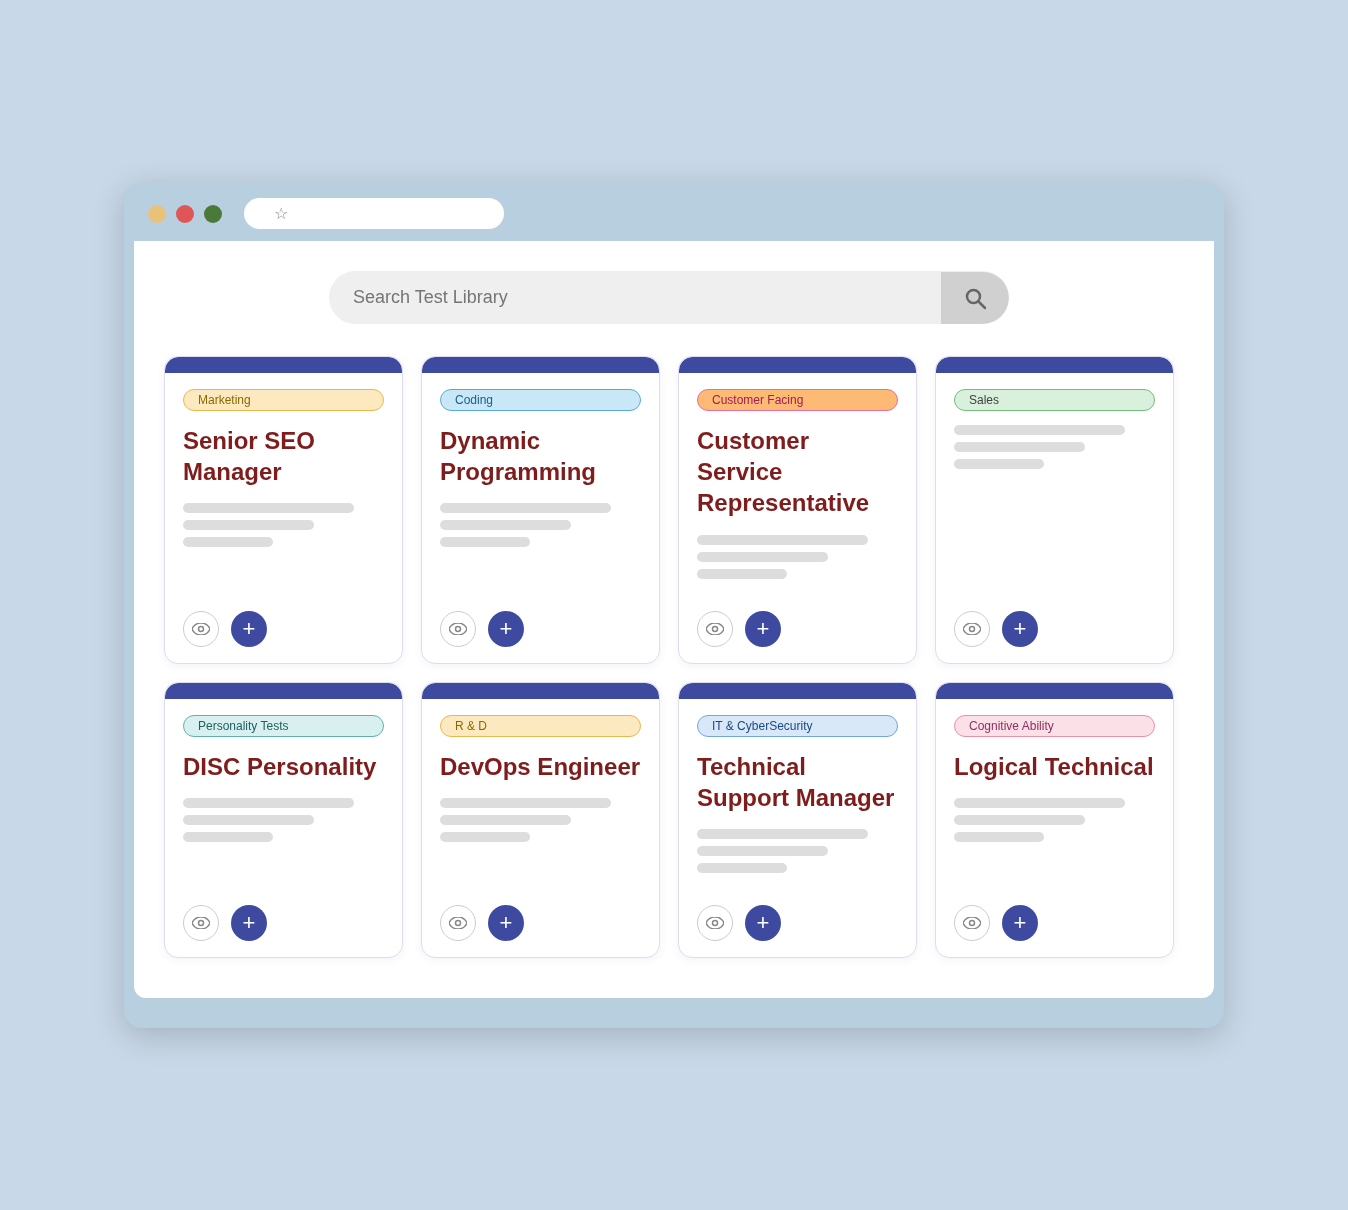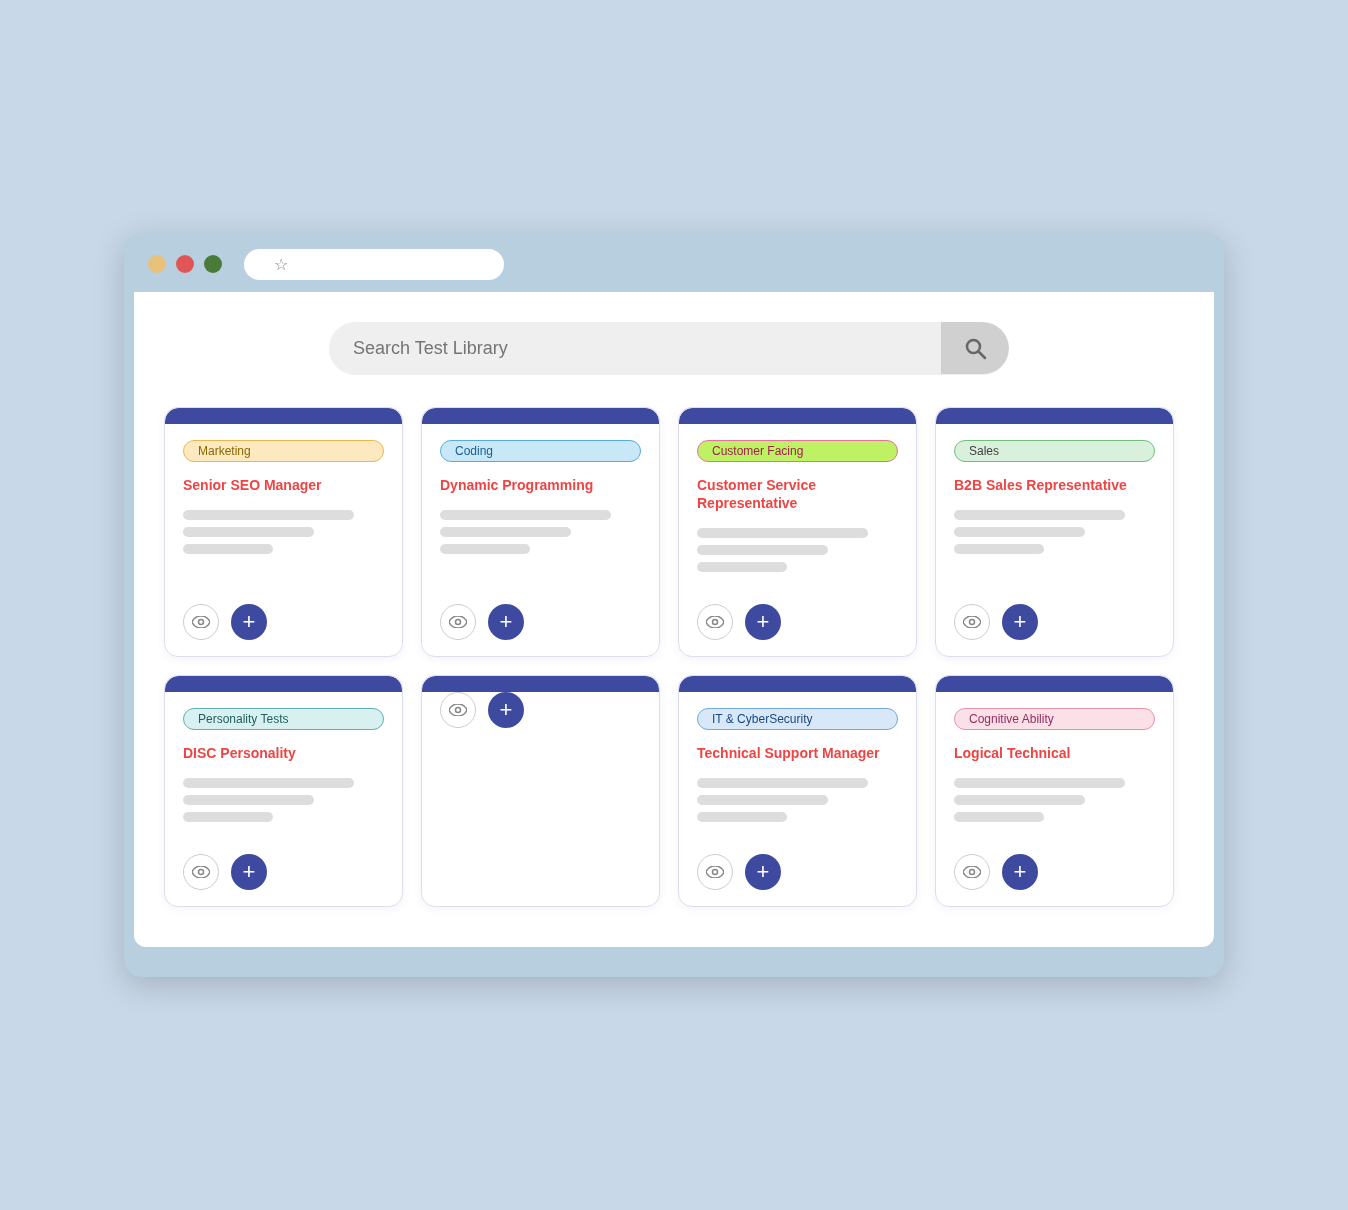--- a/index.html
+++ b/index.html
@@ -131,31 +131,31 @@
       border-radius: 20px;
       padding: 3px 14px;
       font-size: 12px;
       font-weight: 500;
       margin-bottom: 14px;
       border: 1.5px solid;
     }
 
     .tag-marketing { background: #fde9c0; border-color: #e8b84b; color: #8a6a00; }
     .tag-coding { background: #c8e8f8; border-color: #5aaad8; color: #1a6090; }
-    .tag-customer { background: #bef264; border-color: #e87098; color: #a02050; }
+    .tag-customer { background: #fdba74; border-color: #e87098; color: #a02050; }
     .tag-sales { background: #d8f0dc; border-color: #70c07a; color: #404040; }
     .tag-personality { background: #d8f0f0; border-color: #60b0b0; color: #206060; }
     .tag-rd { background: #fde9c0; border-color: #e8b84b; color: #8a6a00; }
     .tag-it { background: #d8e8f8; border-color: #70a8d8; color: #1a4880; }
     .tag-cognitive { background: #fce0e8; border-color: #e890a8; color: #903060; }
 
     .card-title {
-      font-size: 14px;
+      font-size: 24px;
       font-weight: 700;
-      color: #ef4444;
+      color: #7f1d1d;
       line-height: 1.3;
       margin-bottom: 16px;
     }
 
     .card-lines {
       display: flex;
       flex-direction: column;
       gap: 7px;
       margin-bottom: 18px;
       flex: 1;
@@ -299,21 +299,20 @@
       </button>
       <button class="add-button" title="Add">
         <span>+</span>
       </button>
     </div>
   </div>
         <div class="card">
     <div class="card-header"></div>
     <div class="card-body">
       <span class="card-tag tag-sales">Sales</span>
-      <div class="card-title">B2B Sales Representative</div>
       <div class="card-lines">
         <div class="card-line long"></div>
               <div class="card-line medium"></div>
               <div class="card-line short"></div>
       </div>
     </div>
     <div class="card-footer">
       <button class="eye-button" title="Preview">
         <svg width="18" height="12" viewBox="0 0 18 12" fill="none">
           <path d="M9 0C5 0 1.5 2.5 0 6c1.5 3.5 5 6 9 6s7.5-2.5 9-6C16.5 2.5 13 0 9 0z" stroke="#888" stroke-width="1.5" fill="none"></path>
@@ -343,20 +342,29 @@
           <circle cx="9" cy="6" r="2.5" stroke="#888" stroke-width="1.5" fill="none"></circle>
         </svg>
       </button>
       <button class="add-button" title="Add">
         <span>+</span>
       </button>
     </div>
   </div>
         <div class="card">
     <div class="card-header"></div>
+    <div class="card-body">
+      <span class="card-tag tag-rd">R &amp; D</span>
+      <div class="card-title">DevOps Engineer</div>
+      <div class="card-lines">
+        <div class="card-line long"></div>
+              <div class="card-line medium"></div>
+              <div class="card-line short"></div>
+      </div>
+    </div>
     <div class="card-footer">
       <button class="eye-button" title="Preview">
         <svg width="18" height="12" viewBox="0 0 18 12" fill="none">
           <path d="M9 0C5 0 1.5 2.5 0 6c1.5 3.5 5 6 9 6s7.5-2.5 9-6C16.5 2.5 13 0 9 0z" stroke="#888" stroke-width="1.5" fill="none"></path>
           <circle cx="9" cy="6" r="2.5" stroke="#888" stroke-width="1.5" fill="none"></circle>
         </svg>
       </button>
       <button class="add-button" title="Add">
         <span>+</span>
       </button>

